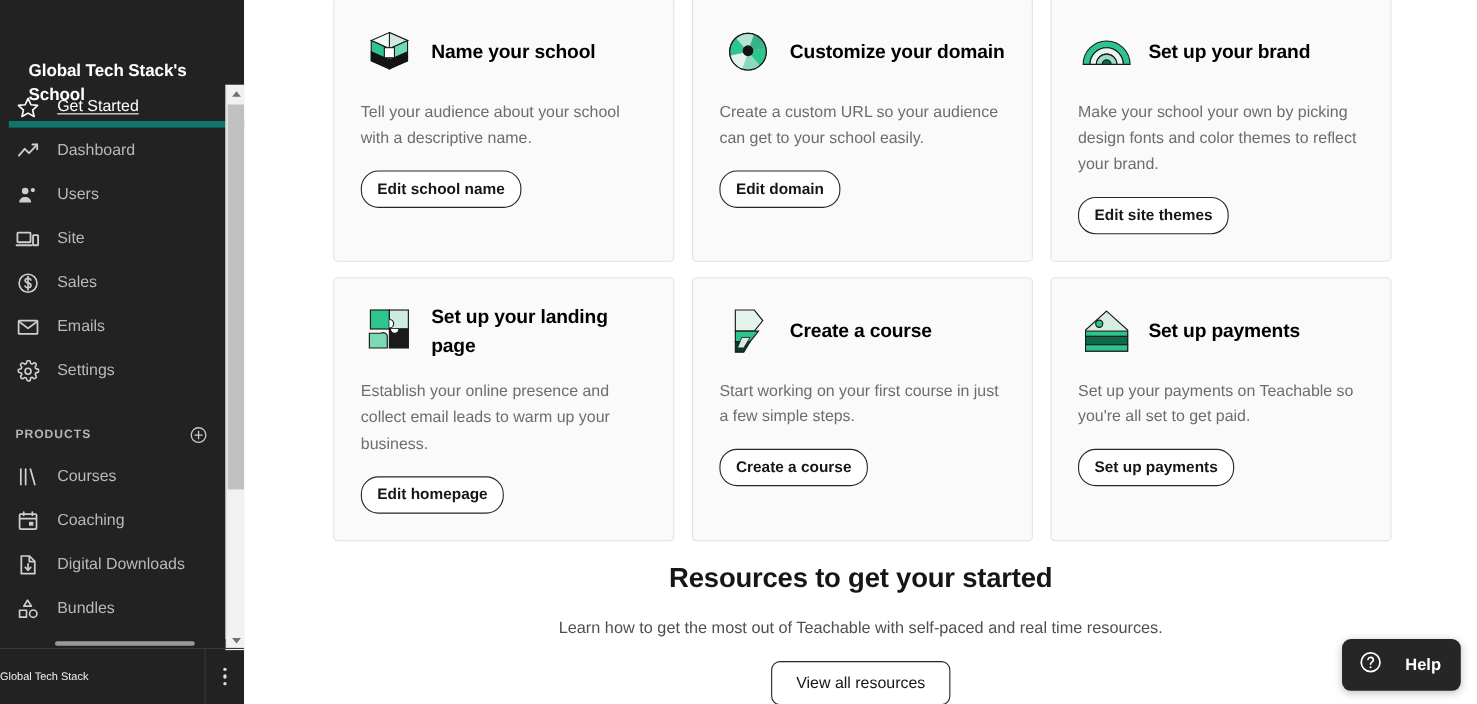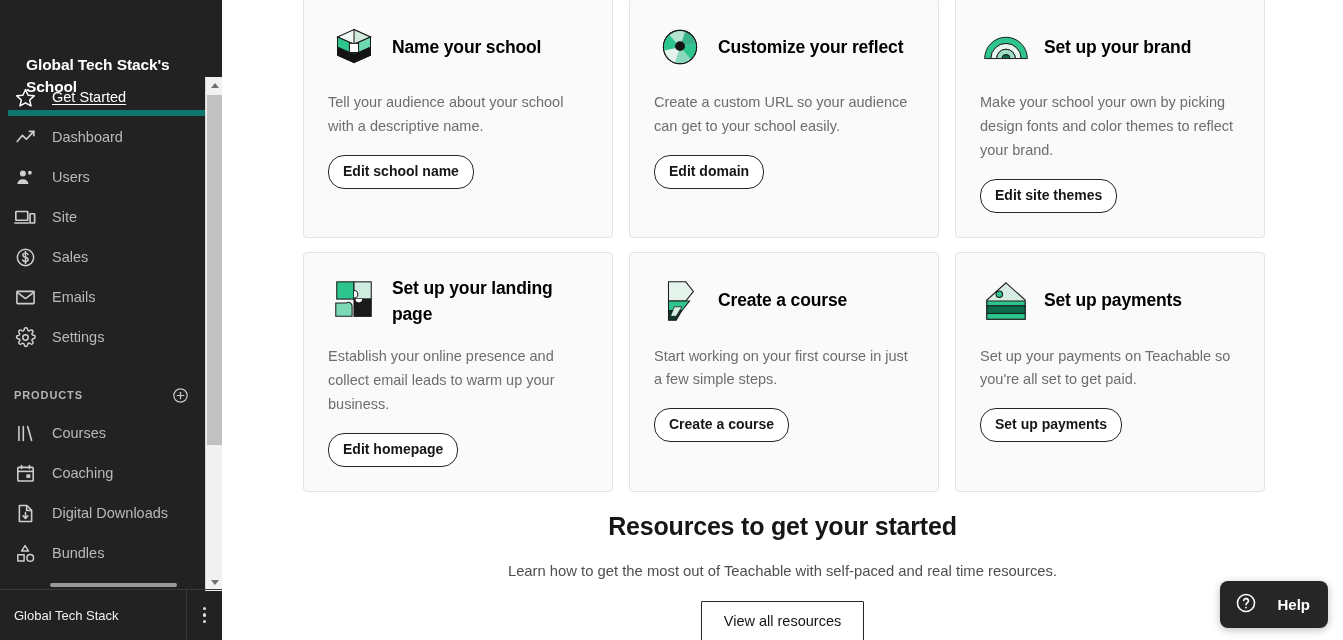--- a/index.html
+++ b/index.html
@@ -134,22 +134,21 @@
   #sidebar-footer {
     position: absolute;
     left: 0; bottom: 0;
     width: 222px; height: 51px;
     border-top: 1px solid #3a3a3a;
     display: flex;
     align-items: center;
   }
   #sidebar-footer .acct {
     flex: 1;
-    padding-left: 14px;
-    font-size: 13px;
+    font-size: 10px;
     color: #f0f0f0;
     white-space: nowrap;
   }
   #sidebar-footer .kebab {
     width: 36px; height: 50px;
     border-left: 1px solid #3a3a3a;
     display: flex; flex-direction: column;
     align-items: center; justify-content: center;
     gap: 3px;
     cursor: pointer;
@@ -236,21 +235,21 @@
   }
   #resources .sub {
     margin-top: 22px;
     font-size: 14.8px;
     color: #4f4f4f;
   }
   #resources .res-btn {
     margin-top: 22px;
     background: #ffffff;
     border: 1px solid #262626;
-    border-radius: 1px;
+    border-radius: 8px;
     padding: 11px 22px;
     font-size: 14.5px;
     color: #161616;
     font-family: "Liberation Sans", sans-serif;
     cursor: pointer;
   }
 
   #help-widget {
     position: absolute;
     right: 15px; bottom: 12px;
@@ -470,21 +469,21 @@
             <path d="M24 24 L42 20 A19 19 0 0 1 36 38 Z" fill="#2dc48d"></path>
             <path d="M24 24 L36 38 A19 19 0 0 1 18 42 Z" fill="#8ad9bd"></path>
             <path d="M24 24 L18 42 A19 19 0 0 1 6 28 Z" fill="#e4f4ed"></path>
             <path d="M24 24 L6 28 A19 19 0 0 1 12 10 Z" fill="#2dc48d"></path>
             <path d="M24 24 L12 10 A19 19 0 0 1 30 6 Z" fill="#b4e4d1"></path>
             <path d="M24 24 L30 6 A19 19 0 0 1 42 20 Z" fill="#38b389"></path>
             <circle cx="24" cy="24" r="19" fill="none" stroke="#1a1a1a" stroke-width="1.2"></circle>
             <circle cx="24" cy="23" r="5.6" fill="#141414"></circle>
           </svg>
         </span>
-        <span class="card-title">Customize your reflect</span>
+        <span class="card-title">Customize your domain</span>
       </div>
       <div class="card-desc">Create a custom URL so your audience can get to your school easily.</div>
       <button class="card-btn">Edit domain</button>
     </div>
 
     <div class="card">
       <div class="card-head">
         <span class="card-ico">
           <svg width="48" height="34" viewBox="0 0 54 34">
             <path d="M3 30 A24 24 0 0 1 51 30 L44 30 A17 17 0 0 0 10 30 Z" fill="#2dc48d" stroke="#1a1a1a" stroke-width="1.1"></path>

